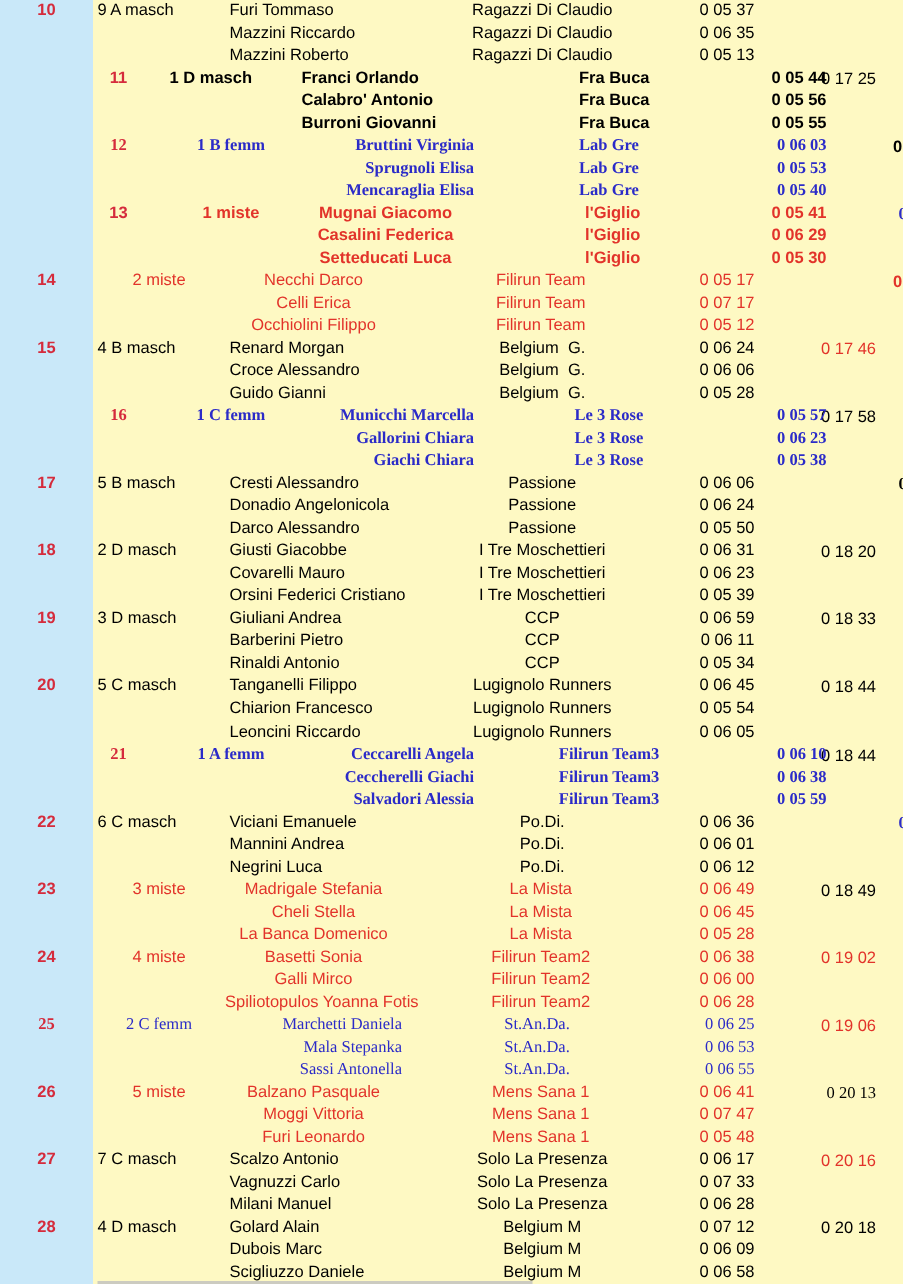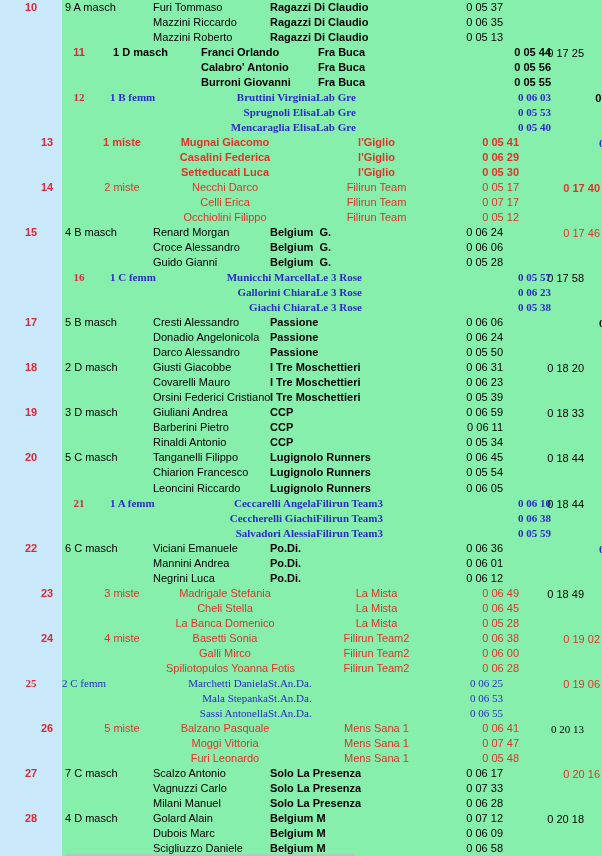--- a/index.html
+++ b/index.html
@@ -1,21 +1,21 @@
 <!DOCTYPE html>
 <html><head>
 <meta charset="utf-8">
 <style>
   html,body{margin:0;padding:0;background:#fff;}
   *{box-sizing:border-box;}
   .page{
     position:relative;
     width:602px;height:856px;
     overflow:hidden;
-    background:#86efac;
+    background:#fef9c3;
     font-family:"Liberation Sans","DejaVu Sans",sans-serif;
     font-size:11px;
     color:#000;
   }
   .rank-col-bg{
     position:absolute;left:0;top:0;width:62px;height:856px;
     background:#c9e8f9;
   }
   .rows{position:absolute;left:0;top:0;width:602px;}
   .line{
@@ -25,30 +25,30 @@
   }
   .c-rank{width:62px;text-align:center;color:#d52b3c;font-weight:bold;flex:none;}
   .c-cat{width:88px;flex:none;}
   .c-name{width:118px;flex:none;}
   .c-team{width:185px;flex:none;}
   .c-split{width:52px;text-align:right;padding-right:2px;flex:none;}
   .c-total{width:81px;text-align:right;padding-right:2px;flex:none;margin-top:16px;}
 
   .s-black{color:#000000;}
   .s-blue{color:#2b2bc8;font-family:Liberation Serif, serif;}
-  .s-red{color:#e2332a;justify-content:flex-end;}
+  .s-red{color:#e2332a;}
   .b-bold{font-weight:bold;padding-left:48px;}
 
   .s-black .c-cat{padding-left:3px;text-align:left;}
   .s-black .c-name{padding-left:3px;text-align:left;}
-  .s-black .c-team{padding-left:2px;text-align:left;font-weight:bold;}
+  .s-black .c-team{padding-left:2px;text-align:center;}
 
-  .s-blue .c-cat{text-align:left;}
+  .s-blue .c-cat{text-align:center;}
   .s-blue .c-name{text-align:right;}
-  .s-blue .c-team{text-align:left;padding-right:5px;}
+  .s-blue .c-team{text-align:center;padding-right:5px;}
 
   .s-red .c-cat{text-align:center;}
   .s-red .c-name{text-align:center;}
   .s-red .c-team{text-align:center;}
 
   .tc-black{color:#000000;}
 
   .bottom-sliver{
     position:absolute;left:65px;bottom:0;width:290px;height:2px;
     background:#bfbfbf;opacity:.8;

